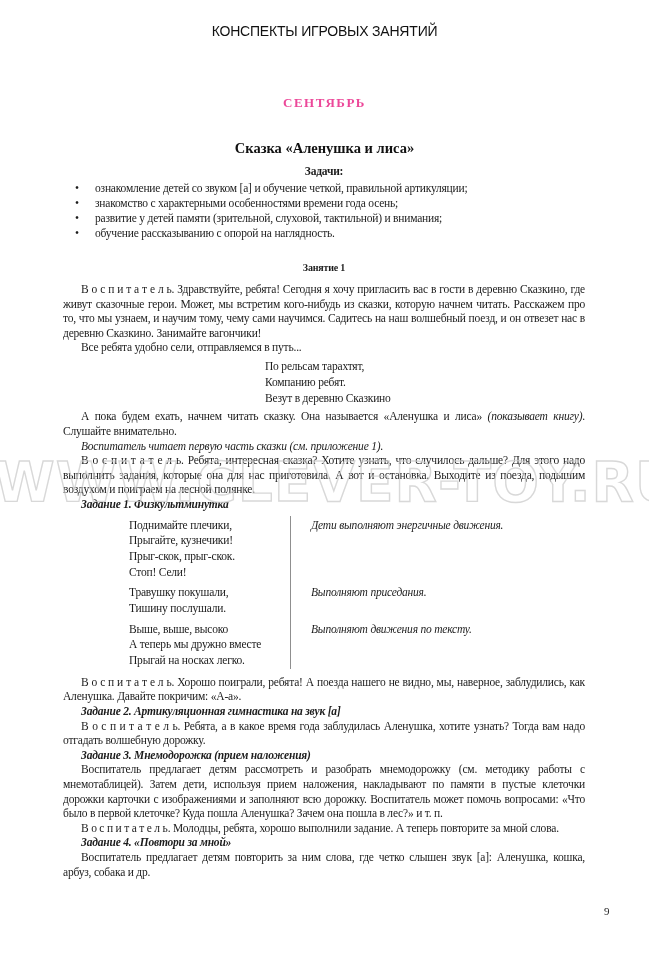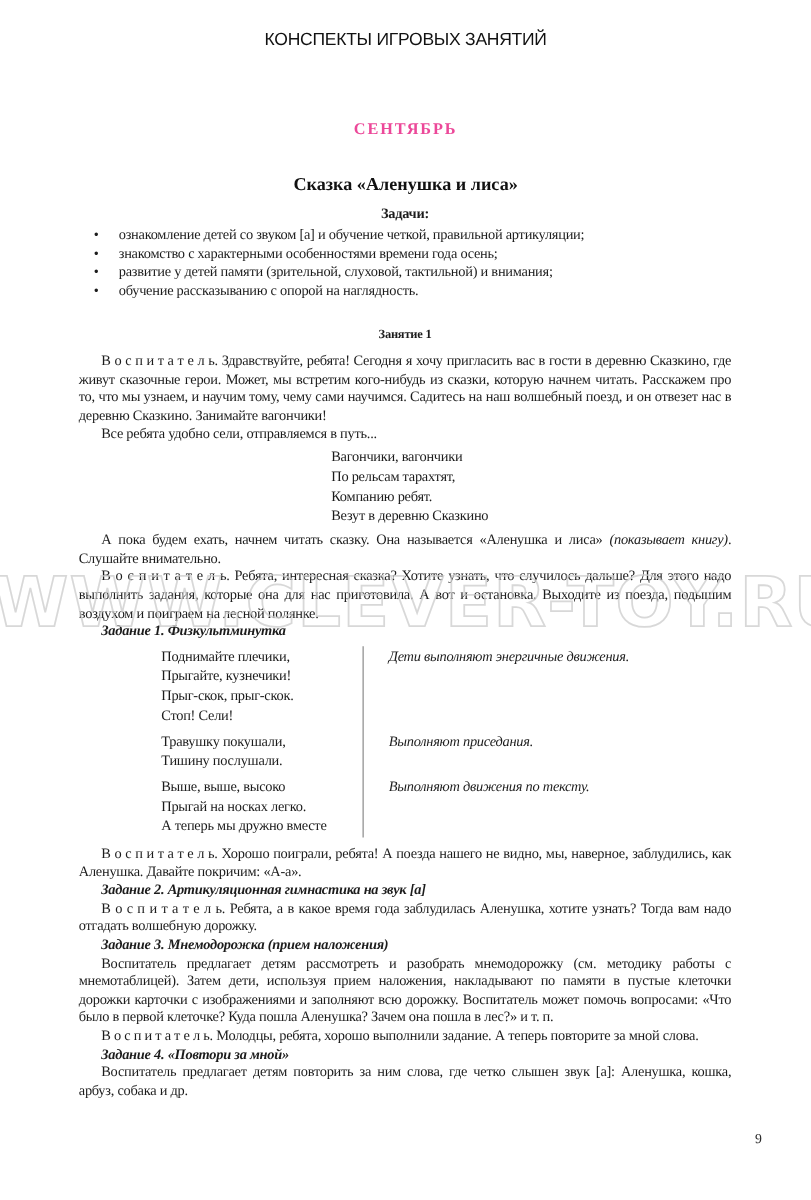--- a/index.html
+++ b/index.html
@@ -90,28 +90,28 @@
       </div>
     </div>
 
     <div class="lesson-heading">Занятие 1</div>
 
     <p class="p mt"><span>В о с п и т а т е л ь.</span><span> Здравствуйте, ребята! Сегодня я хочу пригласить вас в гости в деревню Сказкино, где живут сказочные герои. Может, мы встретим кого-нибудь из сказки, которую начнем читать. Расскажем про то, что мы узнаем, и научим тому, чему сами научимся. Садитесь на наш волшебный поезд, и он отвезет нас в деревню Сказкино. Занимайте вагончики!</span></p>
 
     <p class="p">Все ребята удобно сели, отправляемся в путь...</p>
 
     <div class="verse">
-      <div>Вагончики, вагончики</div>
       <div>По рельсам тарахтят,</div>
       <div>Компанию ребят.</div>
       <div>Везут в деревню Сказкино</div>
     </div>
 
     <p class="p"><span>А пока будем ехать, начнем читать сказку. Она называется «Аленушка и лиса» </span><span class="italic">(показывает книгу)</span><span>. Слушайте внимательно.</span></p>
 
+    <p class="p italic">Воспитатель читает первую часть сказки (см. приложение 1).</p>
 
     <p class="p"><span>В о с п и т а т е л ь.</span><span> Ребята, интересная сказка? Хотите узнать, что случилось дальше? Для этого надо выполнить задания, которые она для нас приготовила. А вот и остановка. Выходите из поезда, подышим воздухом и поиграем на лесной полянке.</span></p>
 
     <p class="task-heading">Задание 1. Физкультминутка</p>
 
     <div class="fiz-table">
       <div class="fiz-divider"></div>
 
       <div class="fiz-row">
         <div class="fiz-left">
@@ -127,22 +127,22 @@
         <div class="fiz-left">
           <div>Травушку покушали,</div>
           <div>Тишину послушали.</div>
         </div>
         <div class="fiz-right">Выполняют приседания.</div>
       </div>
 
       <div class="fiz-row">
         <div class="fiz-left">
           <div>Выше, выше, высоко</div>
+          <div>А теперь мы дружно вместе</div>
           <div>Прыгай на носках легко.</div>
-          <div>А теперь мы дружно вместе</div>
         </div>
         <div class="fiz-right">Выполняют движения по тексту.</div>
       </div>
     </div>
 
     <p class="p mt"><span>В о с п и т а т е л ь.</span><span> Хорошо поиграли, ребята! А поезда нашего не видно, мы, наверное, заблудились, как Аленушка. Давайте покричим: «А-а».</span></p>
 
     <p class="task-heading">Задание 2. Артикуляционная гимнастика на звук [а]</p>
 
     <p class="p"><span>В о с п и т а т е л ь.</span><span> Ребята, а в какое время года заблудилась Аленушка, хотите узнать? Тогда вам надо отгадать волшебную дорожку.</span></p>

